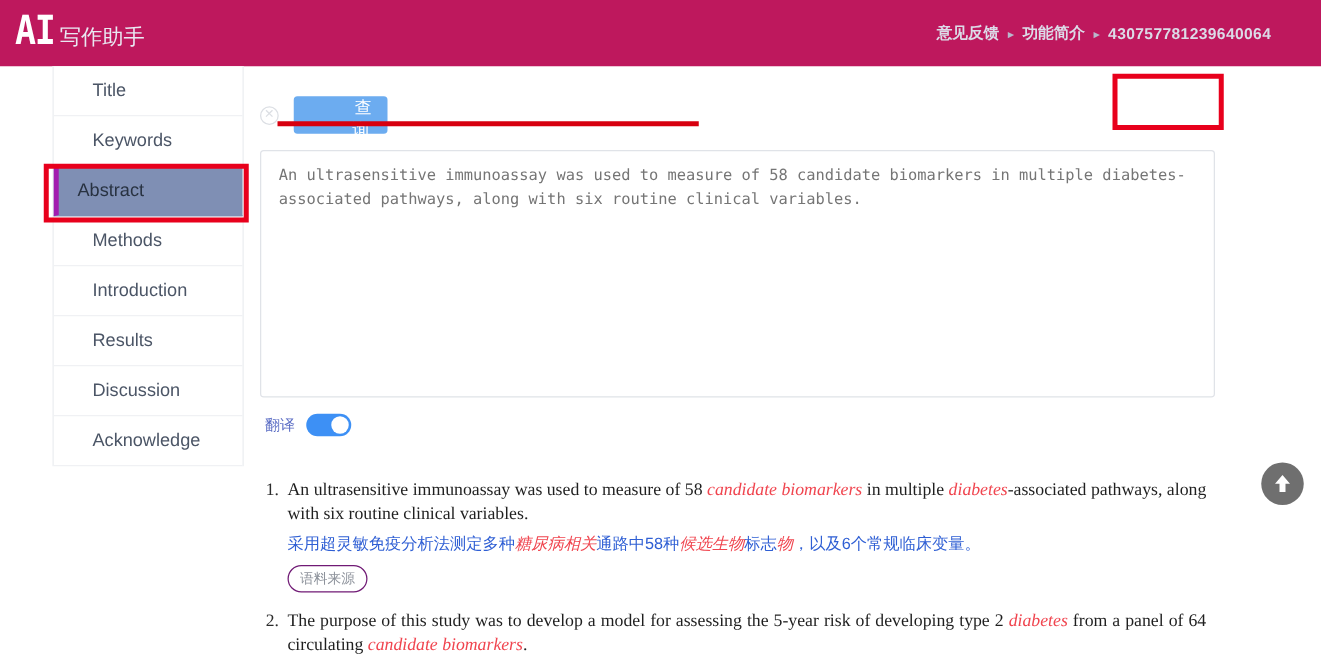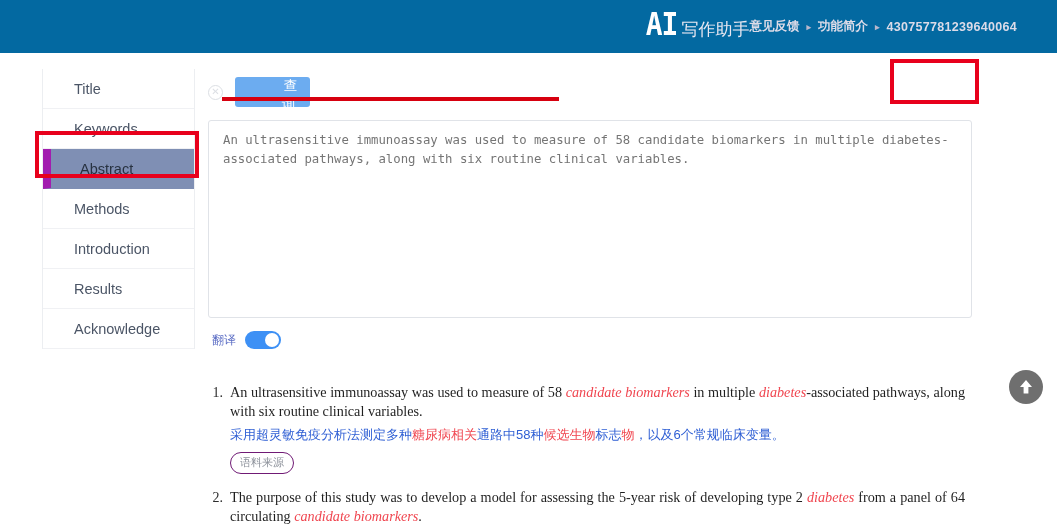--- a/index.html
+++ b/index.html
@@ -7,58 +7,58 @@
     width: 1057px; height: 530px;
     background: #ffffff;
     font-family: "Liberation Sans", sans-serif;
     overflow: hidden;
   }
   #app { position: relative; width: 1057px; height: 530px; background:#fff; }
 
   
   .header {
     position: absolute; left:0; top:0; width:1057px; height:53px;
-    background:#0369a1;
-    display:flex; align-items:center; justify-content:flex-end;
+    background:#be185d;
+    display:flex; align-items:center; justify-content:space-between;
   }
   .brand { display:flex; align-items:flex-end; padding-left:12px; }
   .brand-logo {
     font-family:"DejaVu Sans Mono", monospace;
     font-size:28px; line-height:28px; font-weight:700; color:#ffffff;
     letter-spacing:-1px; transform:scaleY(1.15); transform-origin:bottom left;
     padding-right:4px;
   }
   .brand-name { font-size:17px; color:#e9e8f2; line-height:20px; padding-bottom:1px; }
 
   .header-right {
     display:flex; align-items:center; gap:7px;
     padding-right:40px; font-size:12.5px; color:#dcdbe8;font-weight:bold;
   }
   .header-right .hlink { cursor:pointer; }
   .header-right .arrow { font-size:9px; color:#b9b7cc; }
   .header-id { letter-spacing:.3px; }
 
   
   .sidebar {
-    position:absolute; left:42px; top:69px; width:153px;
+    position:absolute; left:42px; top:53px; width:153px;
     border-left:1px solid #eceef1; border-right:1px solid #eceef1;
     background:#fff;
   }
   .side-item {
     height:40px; line-height:40px;
     padding-left:31px;
     font-size:14.5px; color:#4b5566;
     border-bottom:1px solid #f0f1f4;
     cursor:pointer; white-space:nowrap;
     position:relative;
   }
   .side-item.active {
     background:#7f8fb4; color:#283241;
-    border-left:8px solid #a21caf;
-    padding-left:29px;
+    border-left:4px solid #a21caf;
+    padding-left:15px;
     border-bottom:1px solid #7f8fb4;
   }
 
   
   .anno-box-side {
     position:absolute; left:35px; top:131px;
     width:164px; height:47px;
     border:4px solid #e8001c; pointer-events:none;
   }
 
@@ -131,21 +131,21 @@
   .res-body { flex:1; }
   .res-en {
     font-family:"Liberation Serif", serif;
     font-size:14.2px; line-height:19px; color:#1f1f1f;
     text-align:justify; width:735px;
   }
   .hl { color:#f0454f; font-style:italic;margin-top:19px; }
   .res-cn {
     font-size:13px; line-height:21px; color:#2f5fd4; margin-top:3px;
   }
-  .hl-cn { color:#f0454f; }
+  .hl-cn { color:#f0454f; font-style:italic; }
   .source-tag {
     display:inline-block; margin-top:7px;
     padding:2px 9px 3px; border:1px solid #701a75; border-radius:11px;
     font-size:11px; color:#8d929b; cursor:pointer; background:#fff;
   }
 
   
   .scroll-top {
     position:absolute; right:14px; top:370px;
     width:34px; height:34px; border-radius:50%;
@@ -173,20 +173,21 @@
     </div>
   </div>
 
   <div class="sidebar">
     <div class="side-item">Title</div>
     <div class="side-item">Keywords</div>
     <div class="side-item active">Abstract</div>
     <div class="side-item">Methods</div>
     <div class="side-item">Introduction</div>
     <div class="side-item">Results</div>
+    <div class="side-item">Discussion</div>
     <div class="side-item">Acknowledge</div>
   </div>
   <div class="anno-box-side"></div>
 
   <div class="main">
 
     <div class="title-row">
       <span class="clear-icon">✕</span>
       <button class="query-btn">查 询</button>
     </div>

